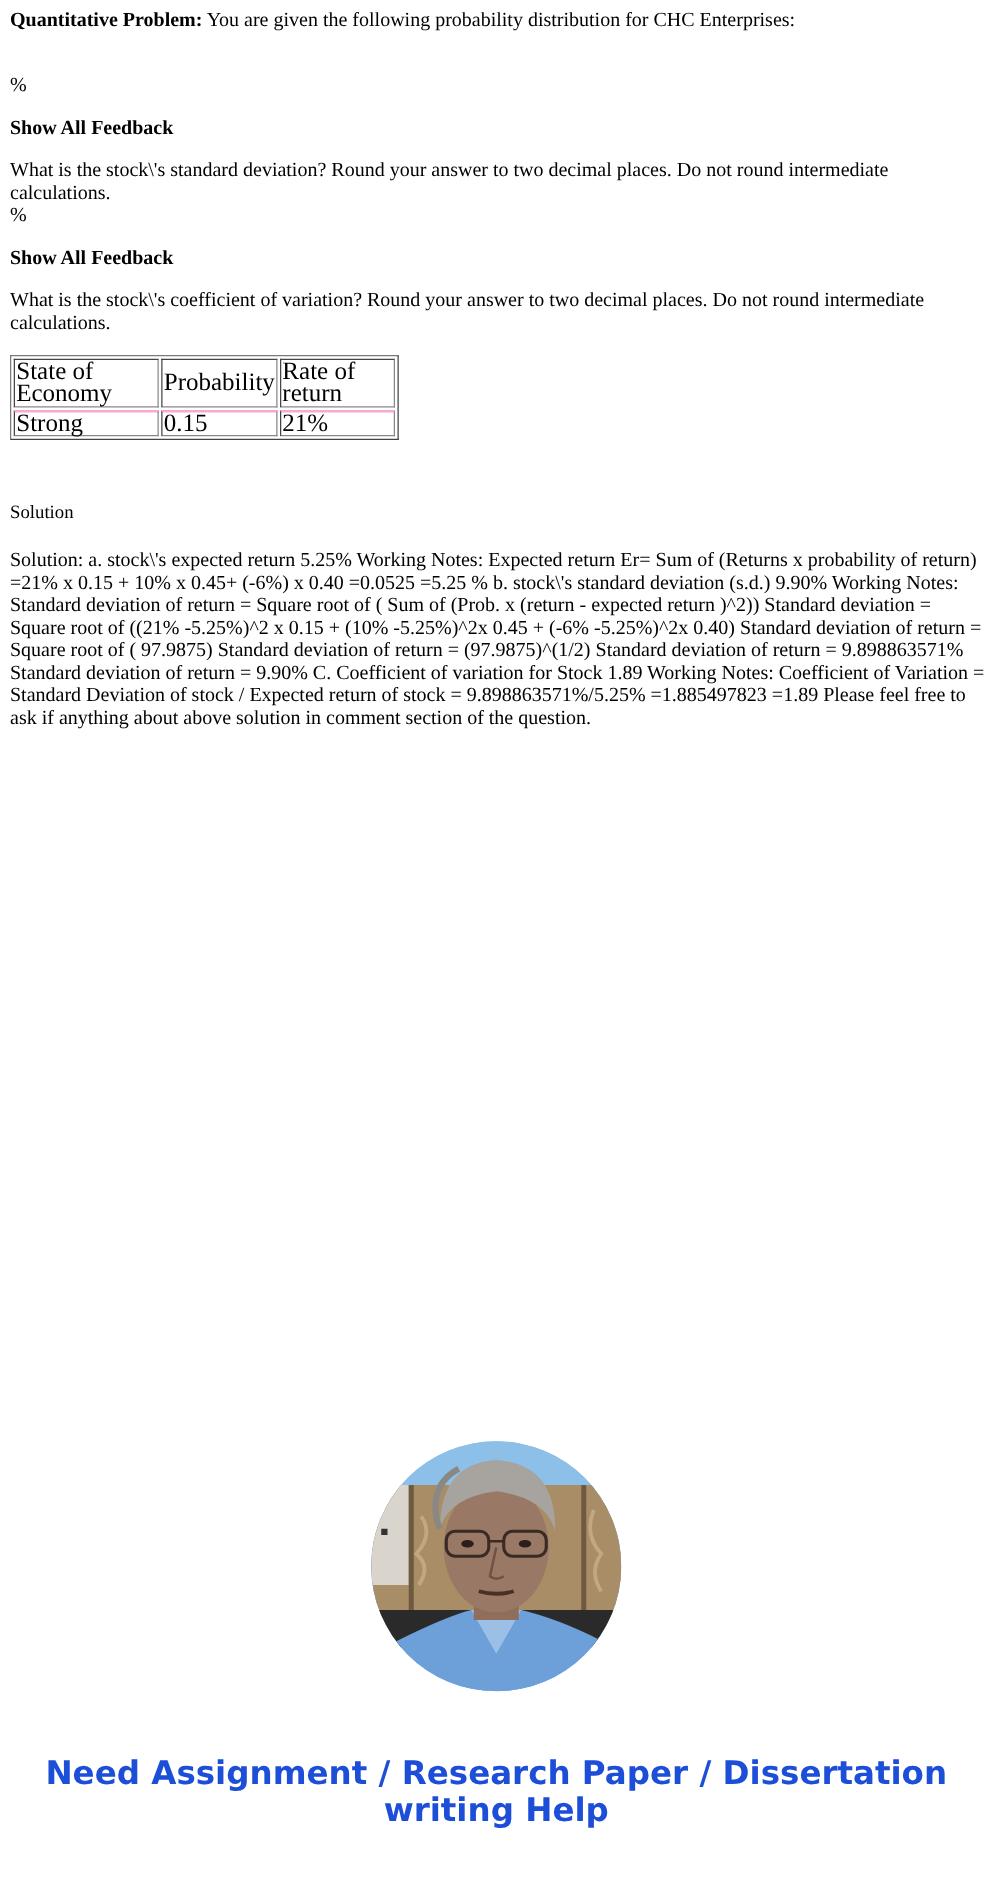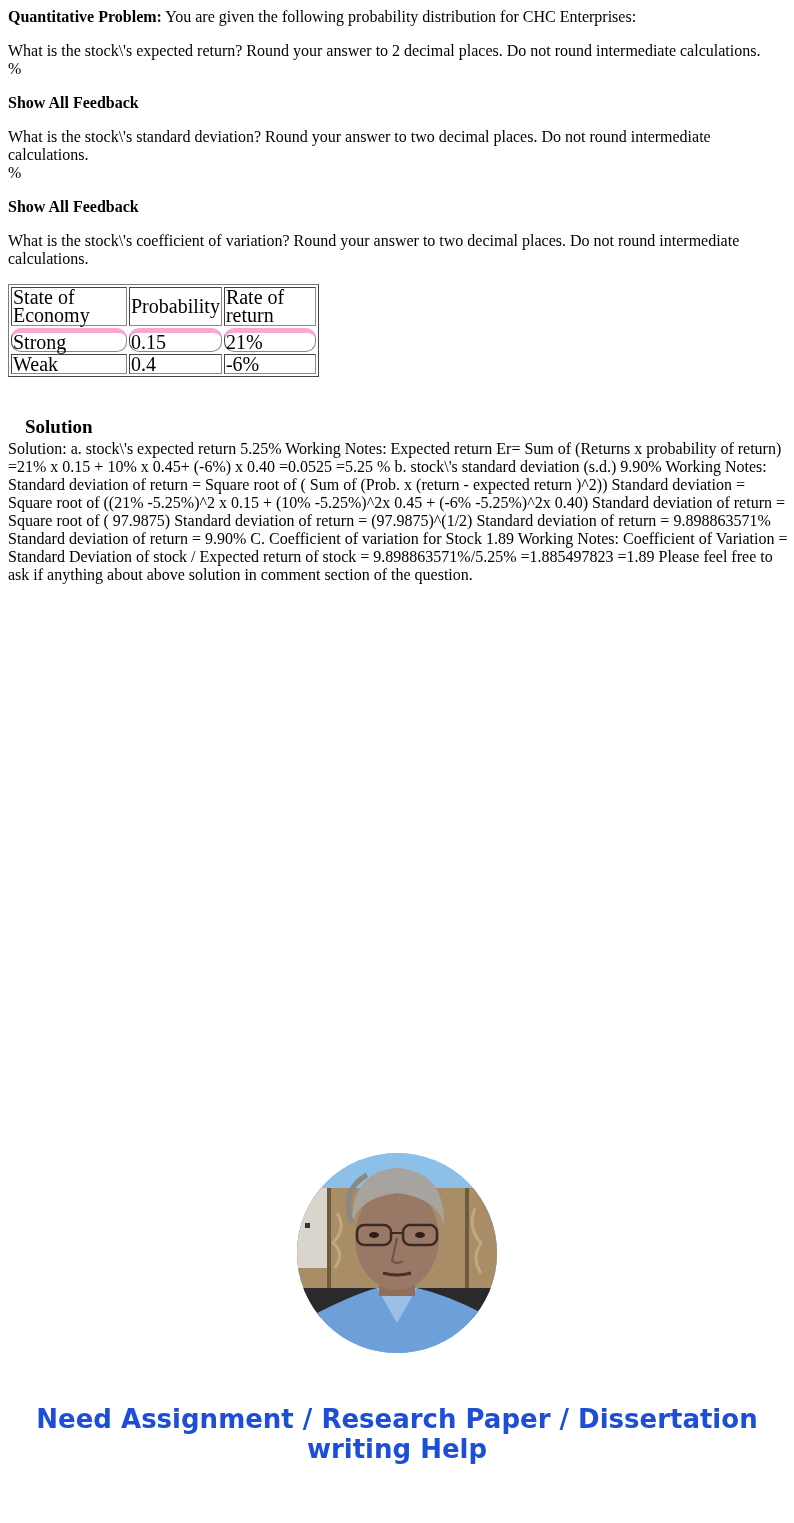--- a/index.html
+++ b/index.html
@@ -53,34 +53,33 @@
       padding: 0 1px;
       font-weight: normal;
       text-align: left;
       height: 18px;
       vertical-align: middle;
     }
     table.dist thead th {
       padding-bottom: 1px;
     }
     table.dist tbody tr:first-child td {
-      border-top: 5px solid #f9a8d4;
-      border-radius: 10px;
+      border-top: 2px solid #f9a8d4;
     }
     .col1 { width: 112px; }
     .col2 { width: 70px; }
     .col3 { width: 88px; margin-left: 19px; }
 
     h3.solution-title {
       position: absolute;
       top: 399px;
       left: 0;
-      margin: 17px;
-      font-size: 19px;
-      font-weight: bold;
+      margin: 0;
+      font-size: 15px;
+      font-weight: normal;
       line-height: 22px;
     }
     .p-solution {
       position: absolute;
       top: 440px;
       left: 0;
       width: 780px;
     }
 
     .avatar {
@@ -108,21 +107,21 @@
     .banner div { white-space: nowrap; }
   </style>
 </head>
 <body>
 
 <div class="content">
 
   <p class="p-intro"><strong>Quantitative Problem:</strong><span> You are given the following probability distribution for CHC Enterprises:</span></p>
 
   <p class="p-q1">
-    <span>What is the stock\'s expected return? Round your answer to 2 decimal places. Do not round intermediate calculations.</span><br>
+    <br>
     <span>%</span>
   </p>
   <p class="p-fb1">Show All Feedback</p>
 
   <p class="p-q2">
     <span>What is the stock\'s standard deviation? Round your answer to two decimal places. Do not round intermediate calculations.</span><br>
     <span>%</span>
   </p>
   <p class="p-fb2">Show All Feedback</p>
 
@@ -136,25 +135,20 @@
         <th class="col1">State of Economy</th>
         <th class="col2">Probability</th>
         <th class="col3">Rate of return</th>
       </tr>
     </thead>
     <tbody>
       <tr>
         <td>Strong</td>
         <td>0.15</td>
         <td>21%</td>
-      </tr>
-      <tr>
-        <td>Weak</td>
-        <td>0.4</td>
-        <td>-6%</td>
       </tr>
     </tbody>
   </table>
 
   <h3 class="solution-title">Solution</h3>
 
   <p class="p-solution">Solution: a. stock\'s expected return 5.25% Working Notes: Expected return Er= Sum of (Returns x probability of return) =21% x 0.15 + 10% x 0.45+ (-6%) x 0.40 =0.0525 =5.25 % b. stock\'s standard deviation (s.d.) 9.90% Working Notes: Standard deviation of return = Square root of ( Sum of (Prob. x (return - expected return )^2)) Standard deviation = Square root of ((21% -5.25%)^2 x 0.15 + (10% -5.25%)^2x 0.45 + (-6% -5.25%)^2x 0.40) Standard deviation of return = Square root of ( 97.9875) Standard deviation of return = (97.9875)^(1/2) Standard deviation of return = 9.898863571% Standard deviation of return = 9.90% C. Coefficient of variation for Stock 1.89 Working Notes: Coefficient of Variation = Standard Deviation of stock / Expected return of stock = 9.898863571%/5.25% =1.885497823 =1.89 Please feel free to ask if anything about above solution in comment section of the question.</p>
 </div>
 
 <div class="avatar">

